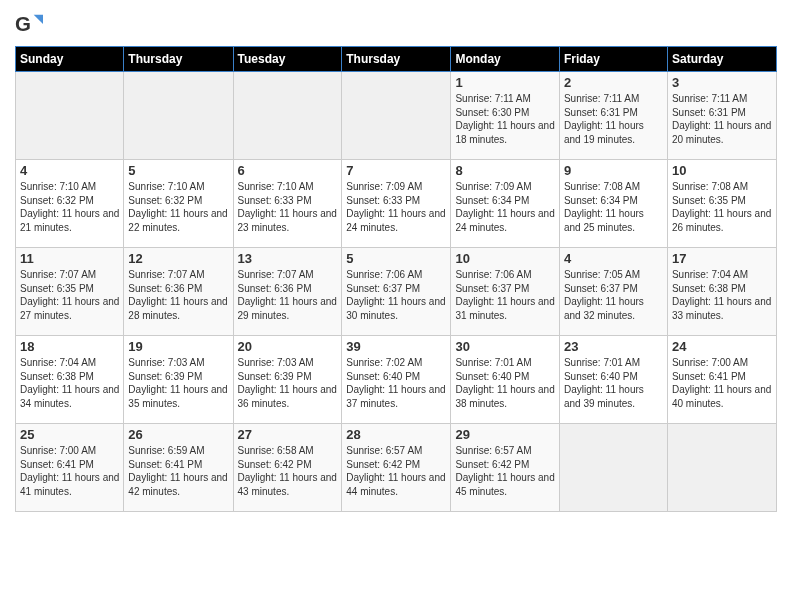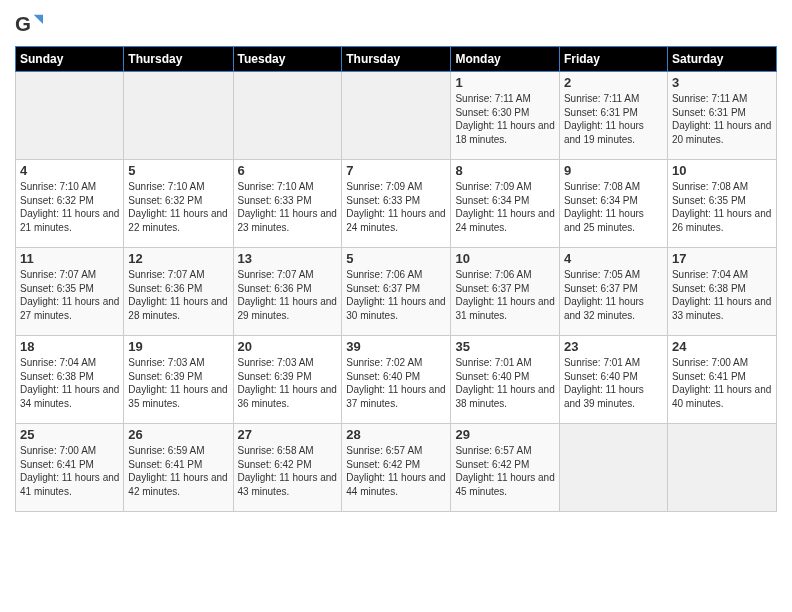--- a/index.html
+++ b/index.html
@@ -216,21 +216,21 @@
           </td>
           <td>
             <span class="day-number">20</span>
             <div class="day-info">Sunrise: 7:03 AM<br>Sunset: 6:39 PM<br>Daylight: 11 hours and 36 minutes.</div>
           </td>
           <td>
             <span class="day-number">39</span>
             <div class="day-info">Sunrise: 7:02 AM<br>Sunset: 6:40 PM<br>Daylight: 11 hours and 37 minutes.</div>
           </td>
           <td>
-            <span class="day-number">35</span>
+            <span class="day-number">30</span>
             <div class="day-info">Sunrise: 7:01 AM<br>Sunset: 6:40 PM<br>Daylight: 11 hours and 38 minutes.</div>
           </td>
           <td>
             <span class="day-number">23</span>
             <div class="day-info">Sunrise: 7:01 AM<br>Sunset: 6:40 PM<br>Daylight: 11 hours and 39 minutes.</div>
           </td>
           <td>
             <span class="day-number">24</span>
             <div class="day-info">Sunrise: 7:00 AM<br>Sunset: 6:41 PM<br>Daylight: 11 hours and 40 minutes.</div>
           </td>

